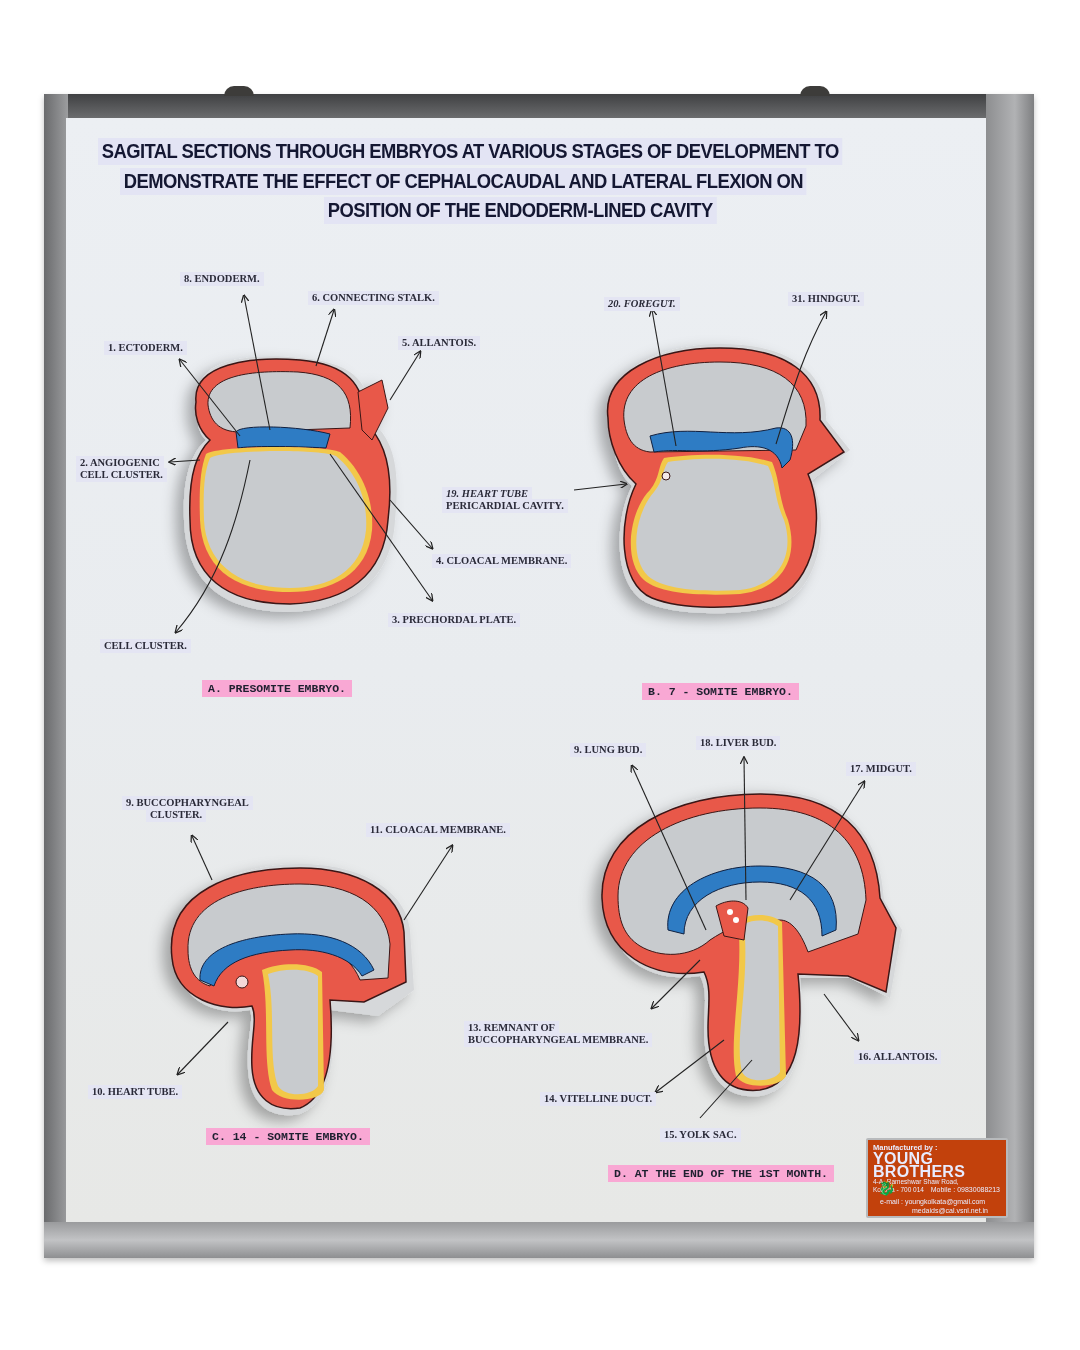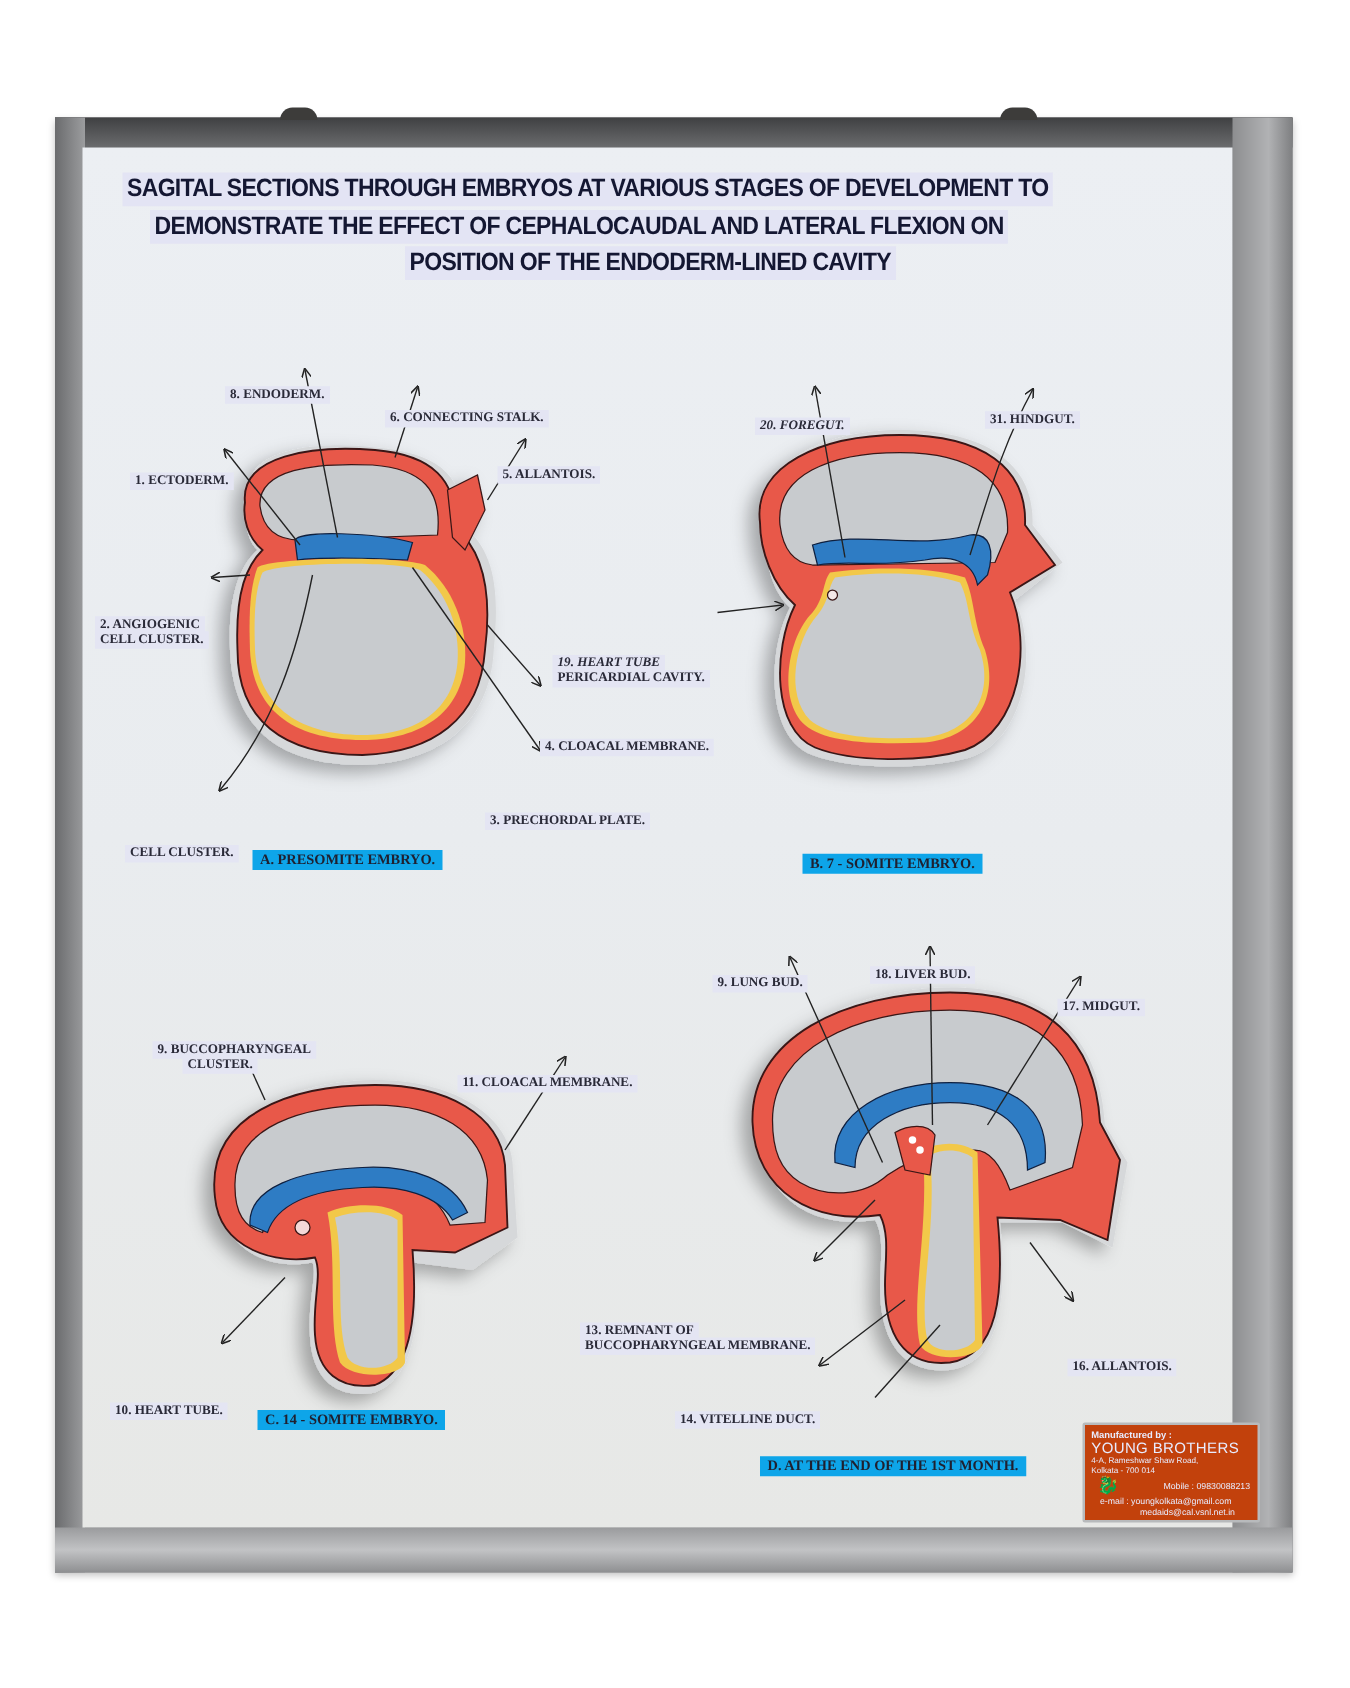--- a/index.html
+++ b/index.html
@@ -10,28 +10,28 @@
   .frame-left{position:absolute;left:44px;top:94px;width:24px;height:1164px;background:linear-gradient(90deg,#6a6b6d,#9c9d9f);}
   .frame-right{position:absolute;left:986px;top:94px;width:48px;height:1164px;background:linear-gradient(90deg,#8d8e90,#b1b2b4 60%,#7e7f81);}
   .frame-bottom{position:absolute;left:44px;top:1222px;width:990px;height:36px;background:linear-gradient(180deg,#9a9b9d,#c2c3c5 50%,#8e8f91);}
   .frame-top{position:absolute;left:44px;top:94px;width:990px;height:24px;background:linear-gradient(180deg,#3f4042,#6b6c6e);}
   .knob{position:absolute;top:86px;width:30px;height:10px;border-radius:10px 10px 0 0;background:#3d3c3a;}
   .board{position:absolute;left:66px;top:118px;width:920px;height:1104px;
     background:linear-gradient(180deg,#eceff3 0%,#e9ecef 50%,#e7e8e6 100%);}
   .title-line{position:absolute;background:#e3e4f4;color:#141732;font-family:"Liberation Sans",sans-serif;font-weight:bold;
     font-size:20px;letter-spacing:-0.6px;white-space:nowrap;padding:2px 4px;transform:scaleX(0.92);transform-origin:left center;}
   .lbl{position:absolute;background:#e4e5f3;color:#2a2a38;font-family:"Liberation Serif",serif;font-weight:bold;
-    font-size:10.5px;line-height:12px;padding:1px 4px;white-space:nowrap;margin-top:37px;}
-  .cap{position:absolute;background:#0ea5e9;color:#1f2030;font-family:Liberation Serif, serif;font-weight:bold;
+    font-size:10.5px;line-height:12px;padding:1px 4px;white-space:nowrap;}
+  .cap{position:absolute;background:#f9a8d4;color:#1f2030;font-family:Liberation Mono, monospace;font-weight:bold;
     font-size:11.5px;padding:2px 6px;white-space:nowrap;}
   svg.art{position:absolute;left:0;top:0;}
   .plate{position:absolute;left:866px;top:1138px;width:142px;height:80px;background:#c2410c;border:2px solid #b8babc;
     border-radius:2px;color:#e8ecff;font-family:"Liberation Sans",sans-serif;box-sizing:border-box;padding:3px 5px;}
   .plate .p1{font-size:7.5px;font-weight:bold;}
-  .plate .p2{font-size:12px;font-weight:normal;line-height:13px;letter-spacing:0.3px;}
+  .plate .p2{font-size:16px;font-weight:bold;line-height:13px;letter-spacing:0.3px;}
   .plate .p3{font-size:6.5px;line-height:8px;}
   .plate .p4{font-size:7px;position:absolute;right:6px;top:46px;}
   .plate .p5{font-size:7px;position:absolute;left:12px;top:58px;}
   .plate .p6{font-size:7px;position:absolute;left:44px;top:67px;}
   .plate .logo{position:absolute;left:10px;top:40px;font-size:14px;color:#dfe4ff;}
 </style>
 </head>
 <body>
 
 <div class="frame"></div>

